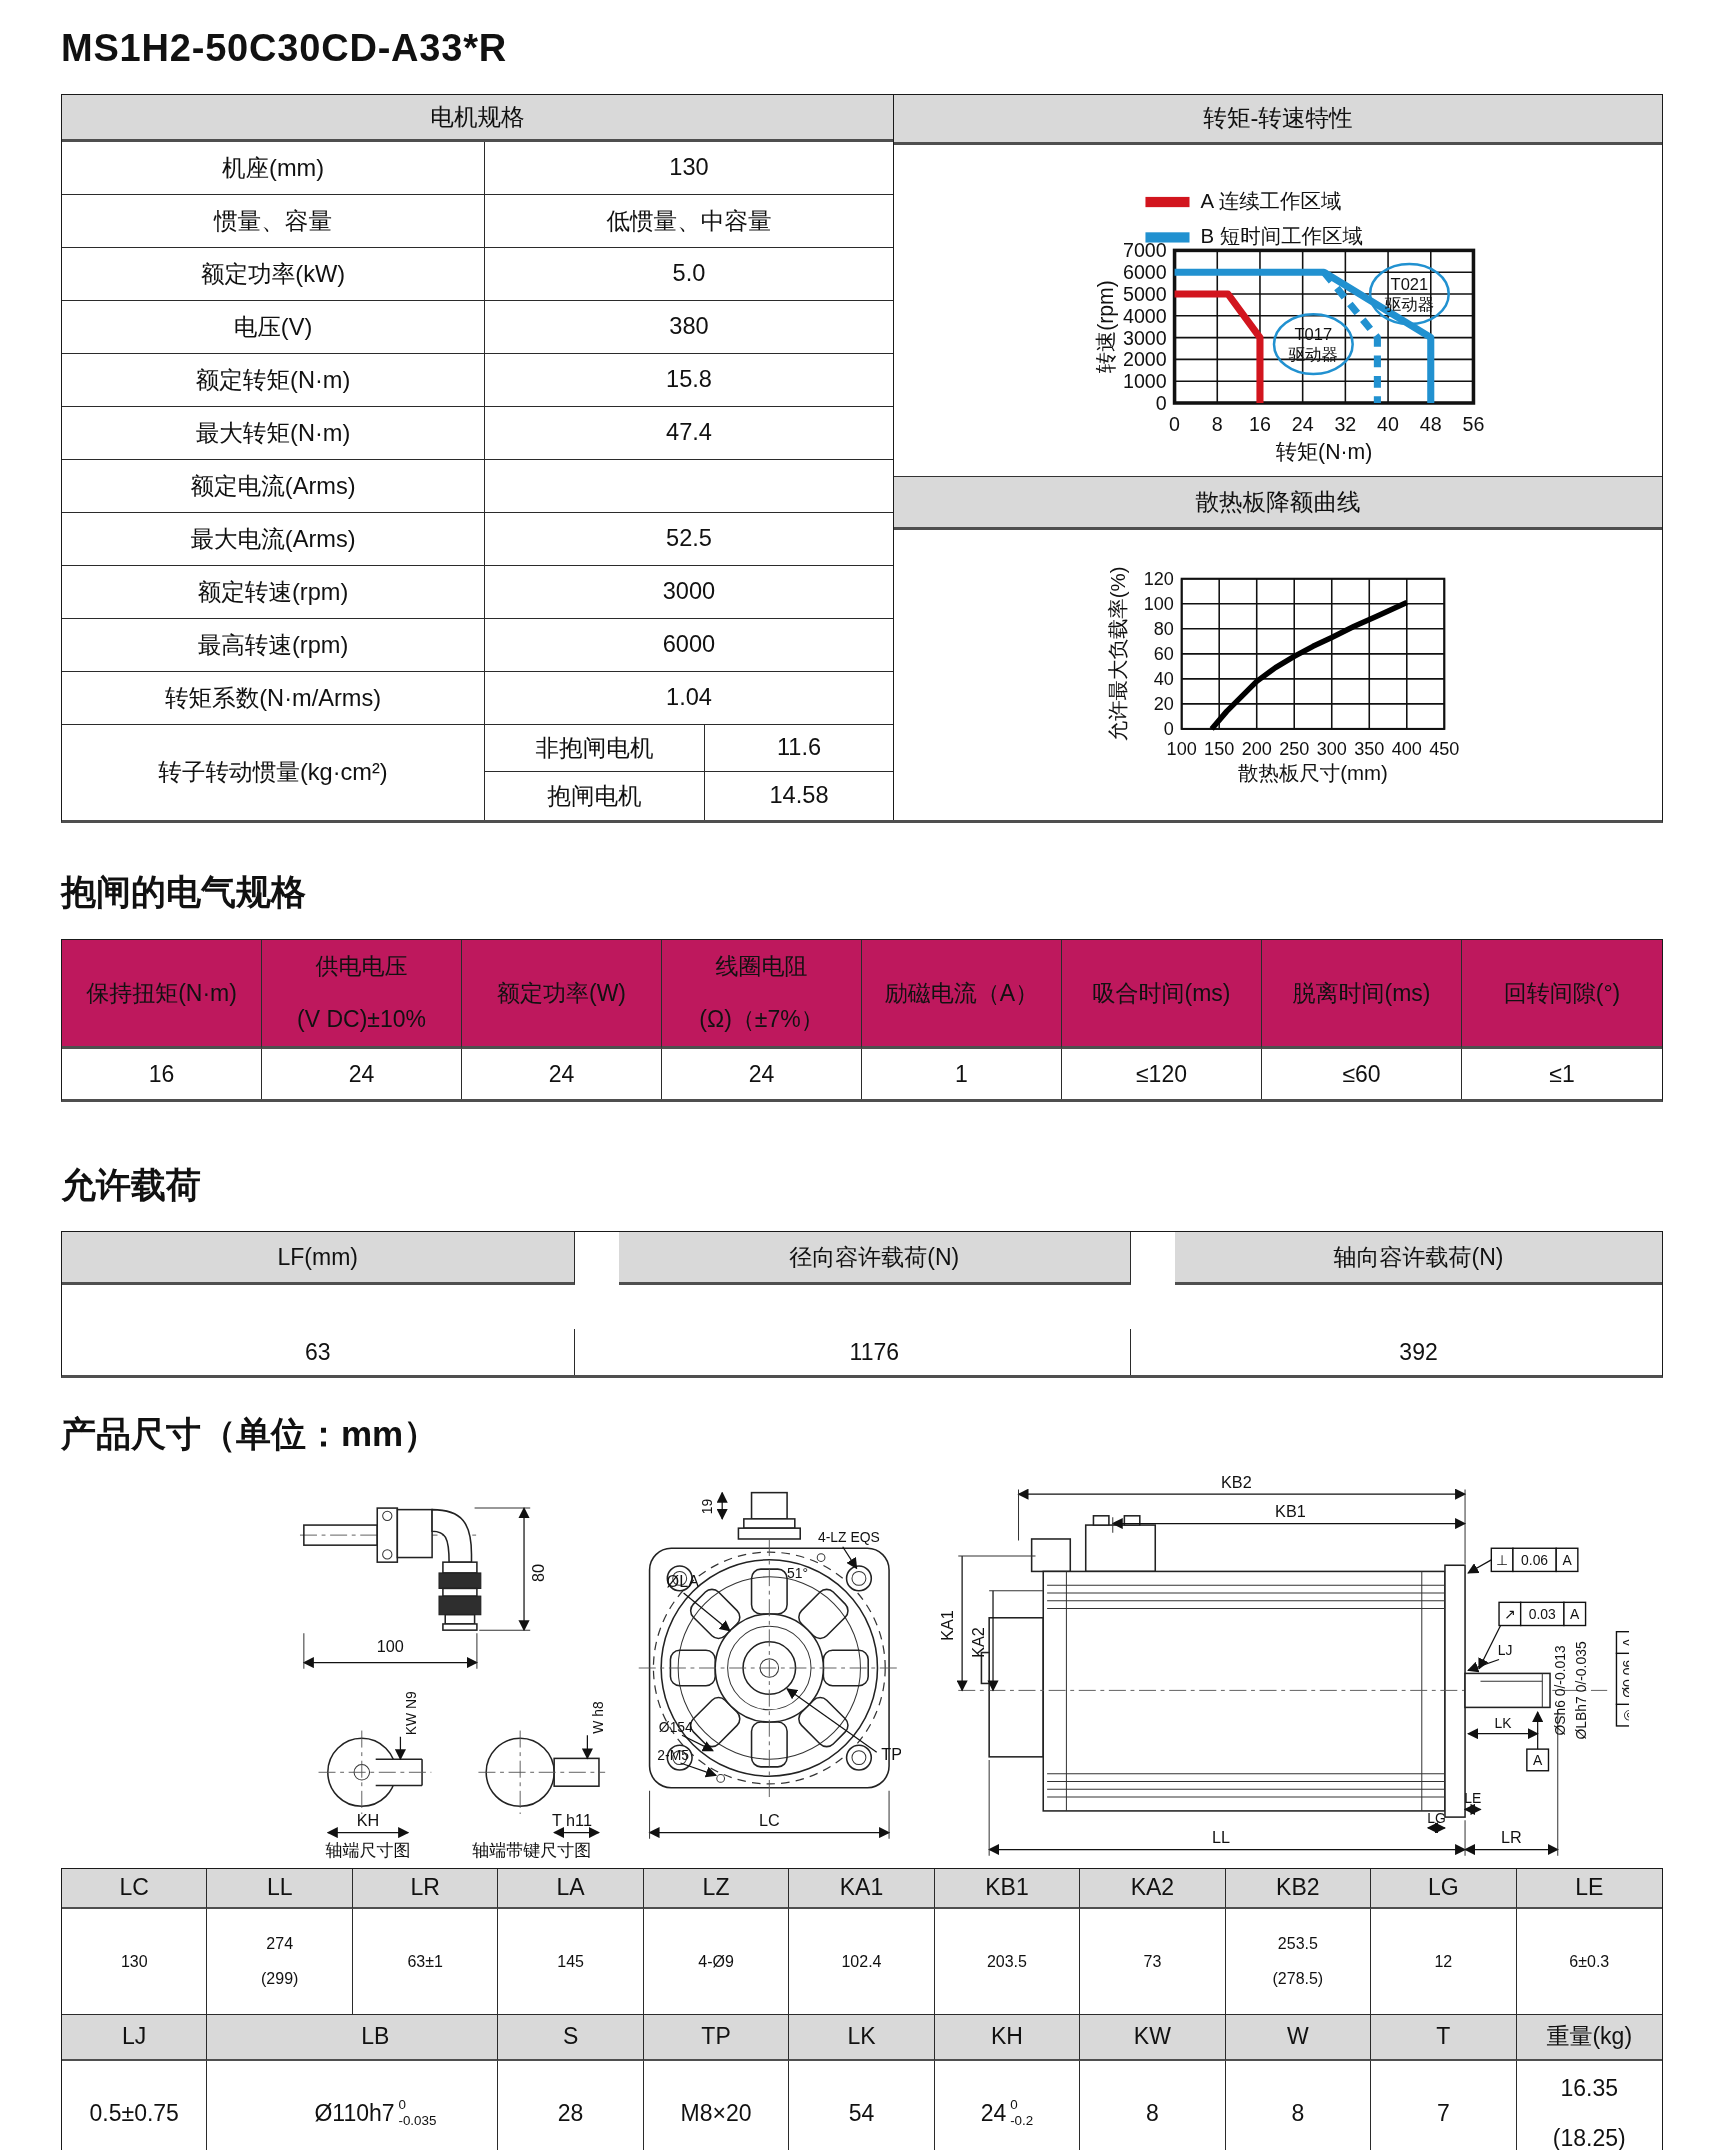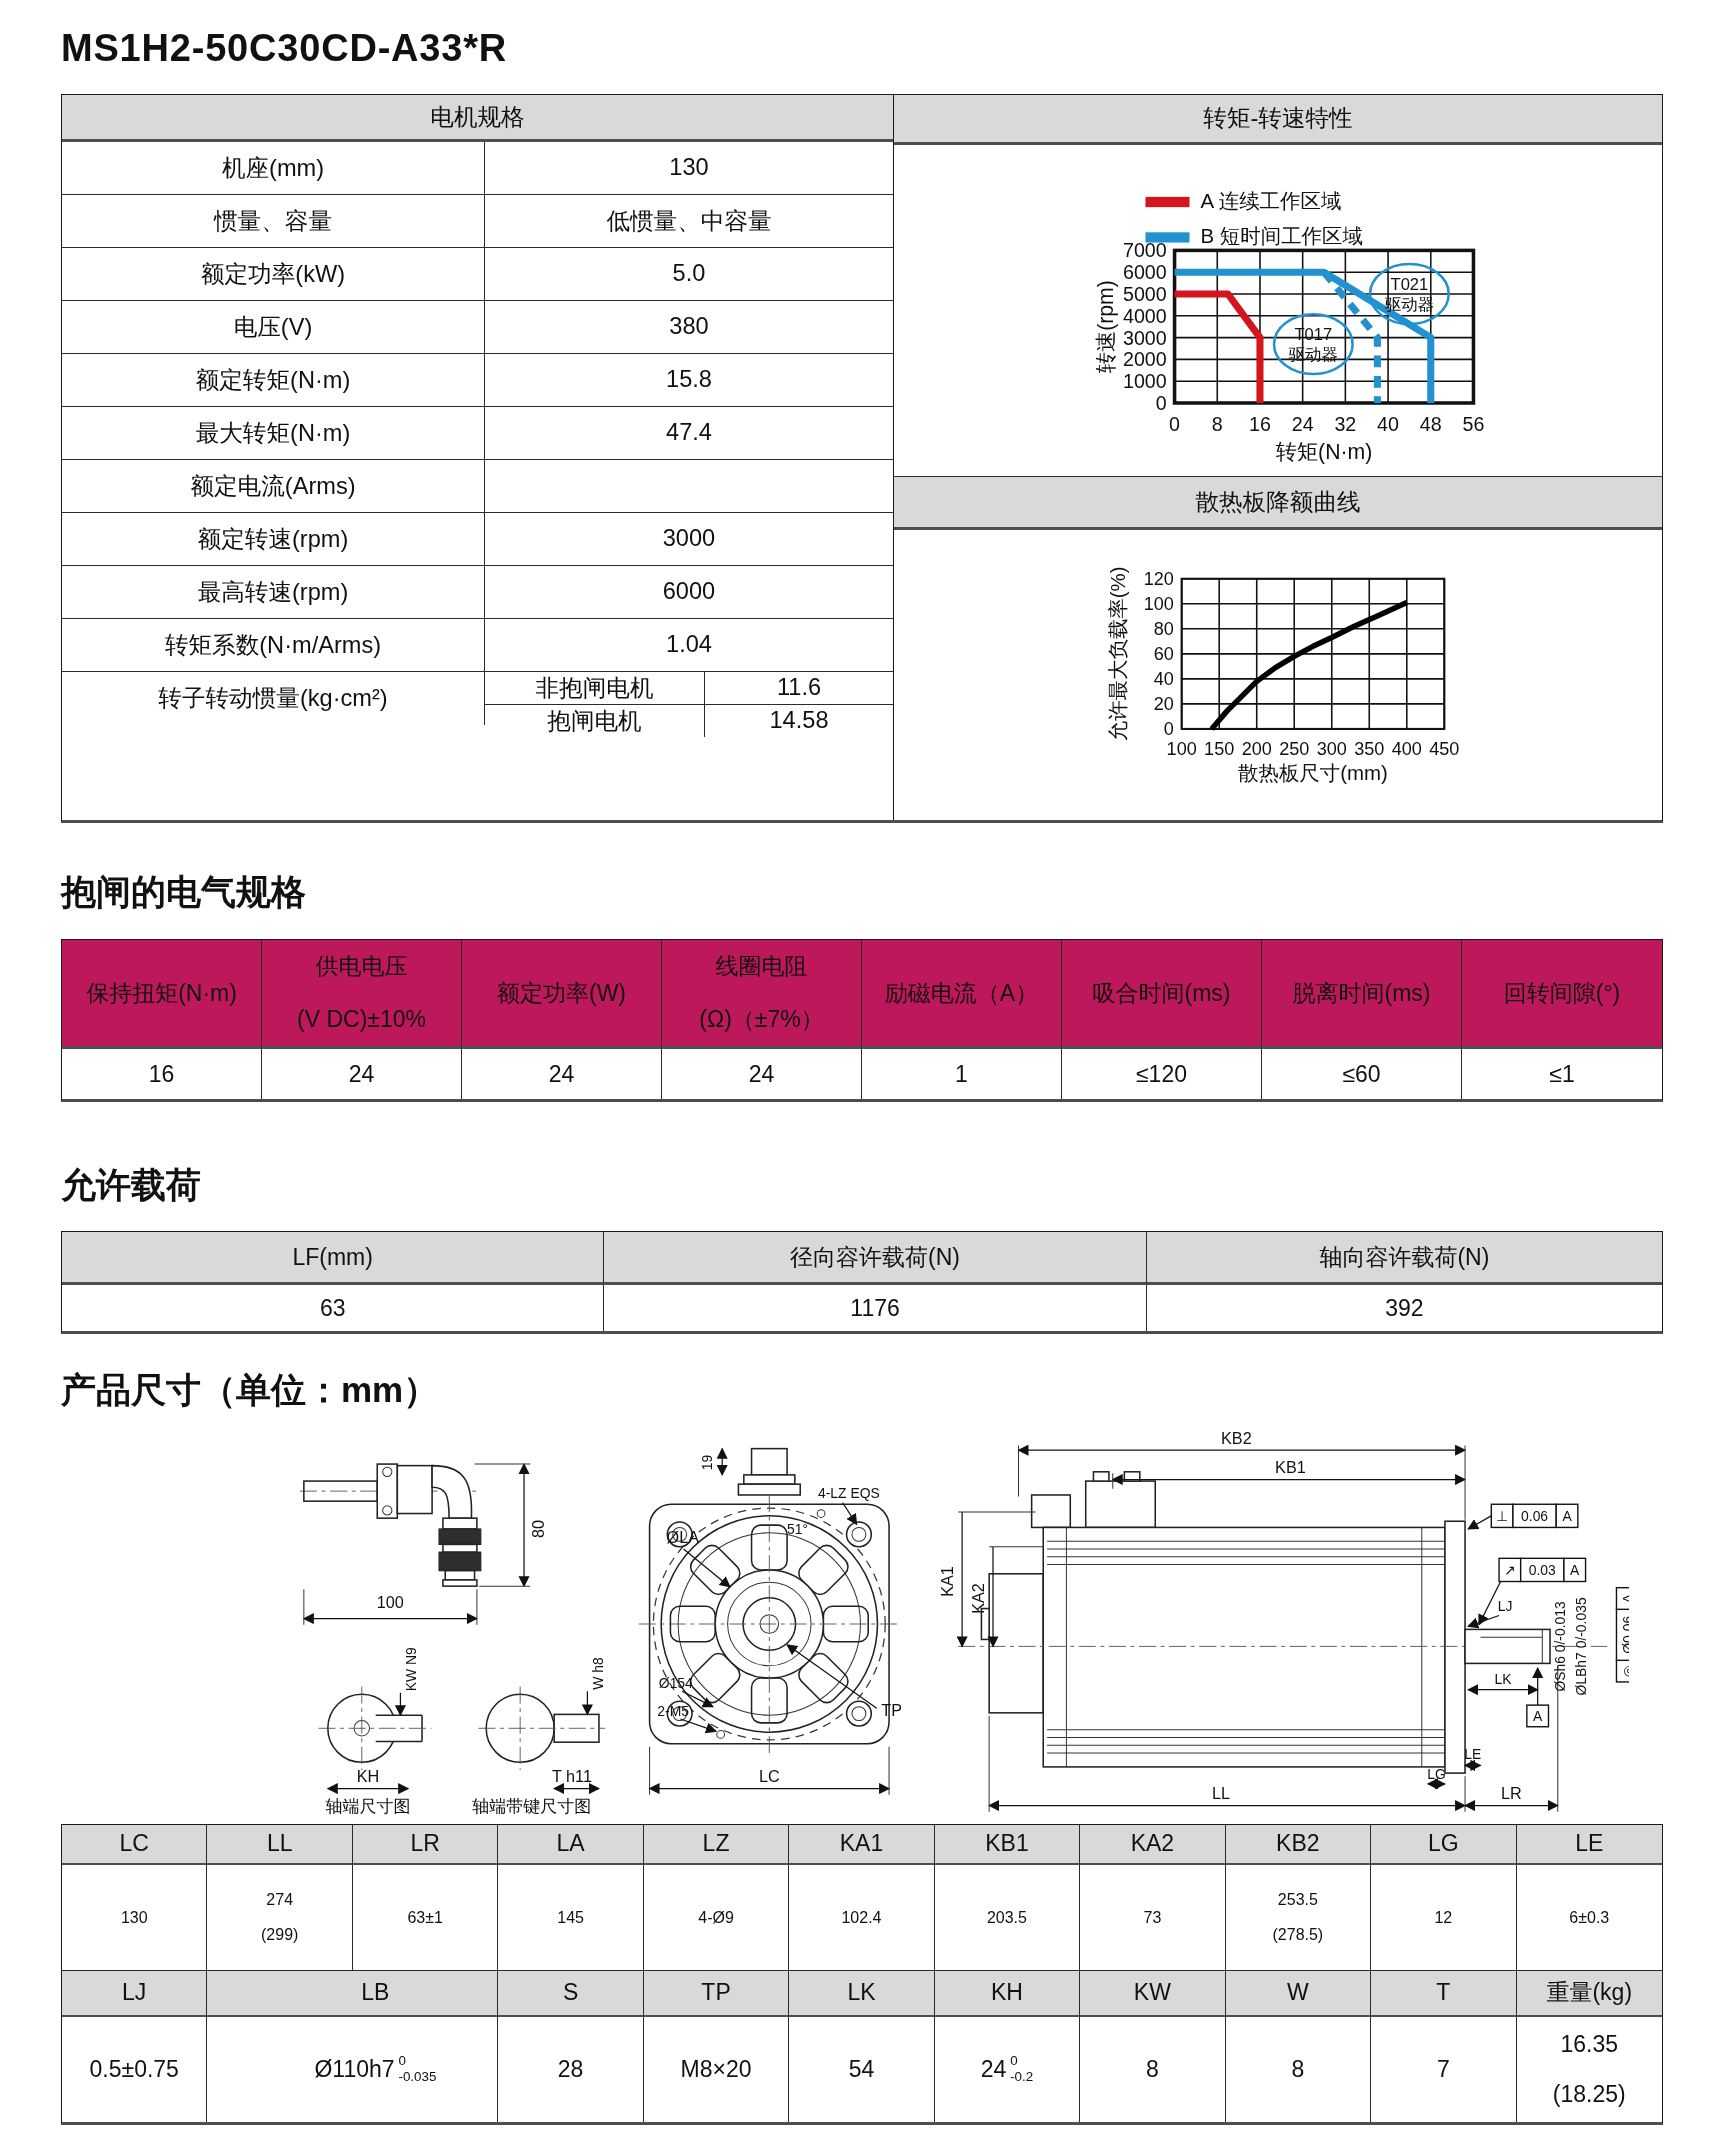--- a/index.html
+++ b/index.html
@@ -29,21 +29,21 @@
   .panel-head{height:47px;flex:0 0 auto;}
   .panel-head2{height:50px;flex:0 0 auto;border-top:1.6px solid #333;}
   .chart-area{position:relative;flex:0 0 auto;}
 
   
   .brake-table{display:grid;grid-template-columns:repeat(8,1fr);border:1.6px solid #1a1a1a;border-bottom:3.1px solid #4f4f4f;margin-top:23.6px;}
   .brake-table .hc{background:#be185d;border-right:1.6px solid #2b2b2b;border-bottom:3.1px solid #4f4f4f;height:106px;display:flex;align-items:center;justify-content:center;text-align:center;font-size:23px;white-space:pre-line;line-height:2.3;}
   .brake-table .vc{border-right:1.6px solid #2b2b2b;height:50px;display:flex;align-items:center;justify-content:center;font-size:23px;}
   .brake-table .hc:nth-child(8n),.brake-table .vc:nth-last-child(1),.brake-table .nr{border-right:none;}
 
-  .load-table{display:grid;grid-template-columns:1fr 1fr 0.95fr;border:1.6px solid #1a1a1a;border-bottom:3.1px solid #4f4f4f;margin-top:22px;}
+  .load-table{display:grid;grid-template-columns:1fr 1fr 0.95fr;border:1.6px solid #1a1a1a;border-bottom:3.1px solid #4f4f4f;margin-top:22px;gap:44px;}
   .load-table .hc{background:#d9d9d9;border-right:1.6px solid #2b2b2b;border-bottom:3.1px solid #4f4f4f;height:50px;display:flex;align-items:center;justify-content:center;font-size:23px;}
   .load-table .vc{border-right:1.6px solid #2b2b2b;height:46px;display:flex;align-items:center;justify-content:center;font-size:23px;}
   .load-table .nr{border-right:none;}
 
   .dim-table{display:grid;grid-template-columns:repeat(11,1fr);border:1.6px solid #1a1a1a;border-bottom:3.1px solid #4f4f4f;margin-top:3.1px;}
   .dim-table .hc{background:#d9d9d9;border-right:1.6px solid #2b2b2b;border-bottom:2.4px solid #4f4f4f;height:38px;display:flex;align-items:center;justify-content:center;font-size:23px;}
   .dim-table .vc{border-right:1.6px solid #2b2b2b;border-bottom:1.6px solid #2b2b2b;height:105px;display:flex;align-items:center;justify-content:center;font-size:16px;text-align:center;white-space:pre-line;line-height:2.2;}
   .dim-table .hc2{background:#d9d9d9;border-right:1.6px solid #2b2b2b;border-bottom:2.4px solid #4f4f4f;height:44px;display:flex;align-items:center;justify-content:center;font-size:23px;}
   .dim-table .vc2{border-right:1.6px solid #2b2b2b;border-bottom:none;height:105px;display:flex;align-items:center;justify-content:center;font-size:23px;text-align:center;white-space:pre-line;line-height:2.2;}
   .dim-table .nr{border-right:none;}
@@ -95,20 +95,24 @@
       <div class="srow">
           <div class="cell lab">额定转矩(N·m)</div>
           <div class="cell val">15.8</div>
         </div>
       <div class="srow">
           <div class="cell lab">最大转矩(N·m)</div>
           <div class="cell val">47.4</div>
         </div>
       <div class="srow">
           <div class="cell lab">额定电流(Arms)</div>
+        </div>
+      <div class="srow">
+          <div class="cell lab">最大电流(Arms)</div>
+          <div class="cell val">52.5</div>
         </div>
       <div class="srow">
           <div class="cell lab">额定转速(rpm)</div>
           <div class="cell val">3000</div>
         </div>
       <div class="srow">
           <div class="cell lab">最高转速(rpm)</div>
           <div class="cell val">6000</div>
         </div>
       <div class="srow">

